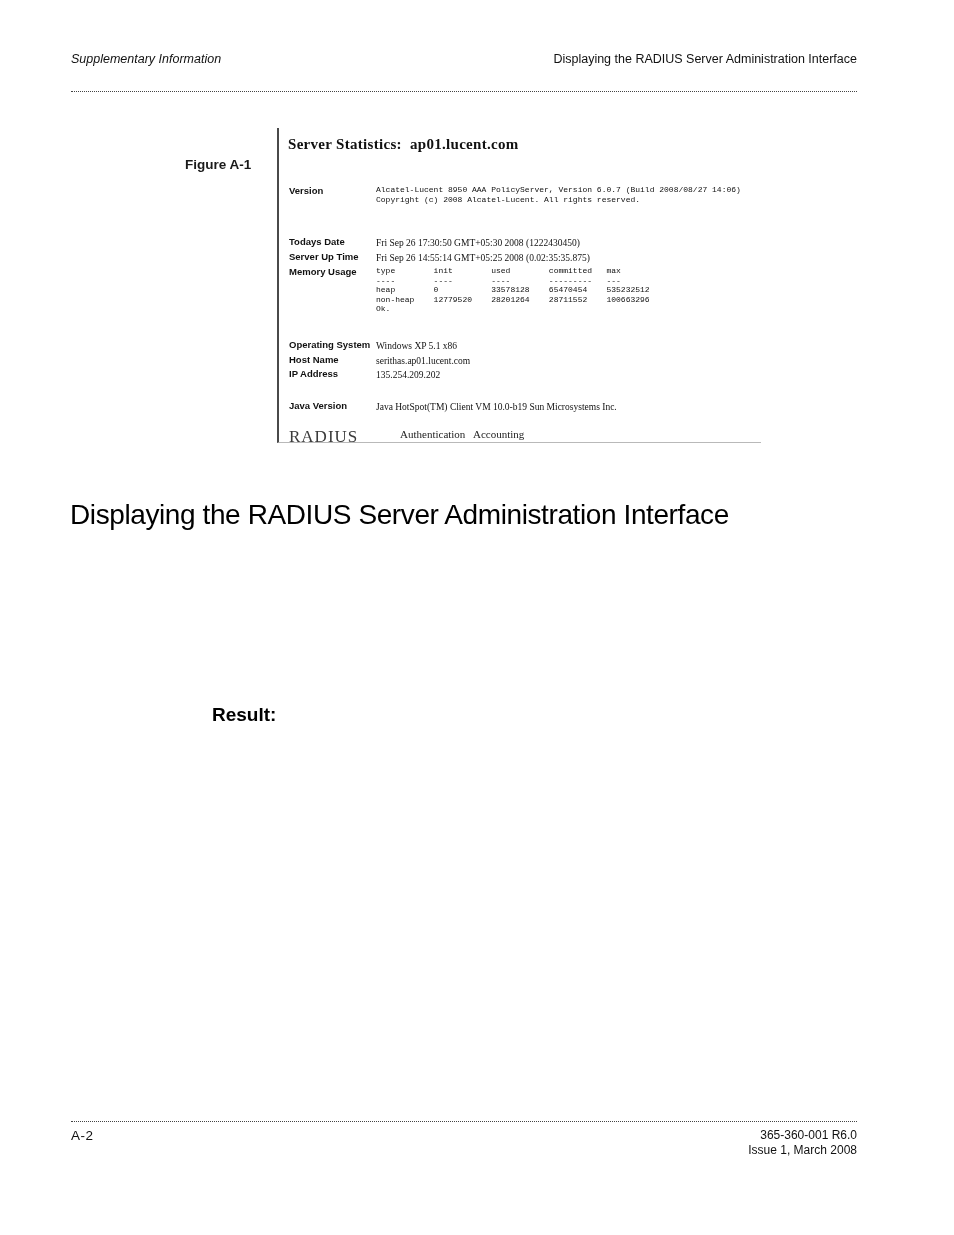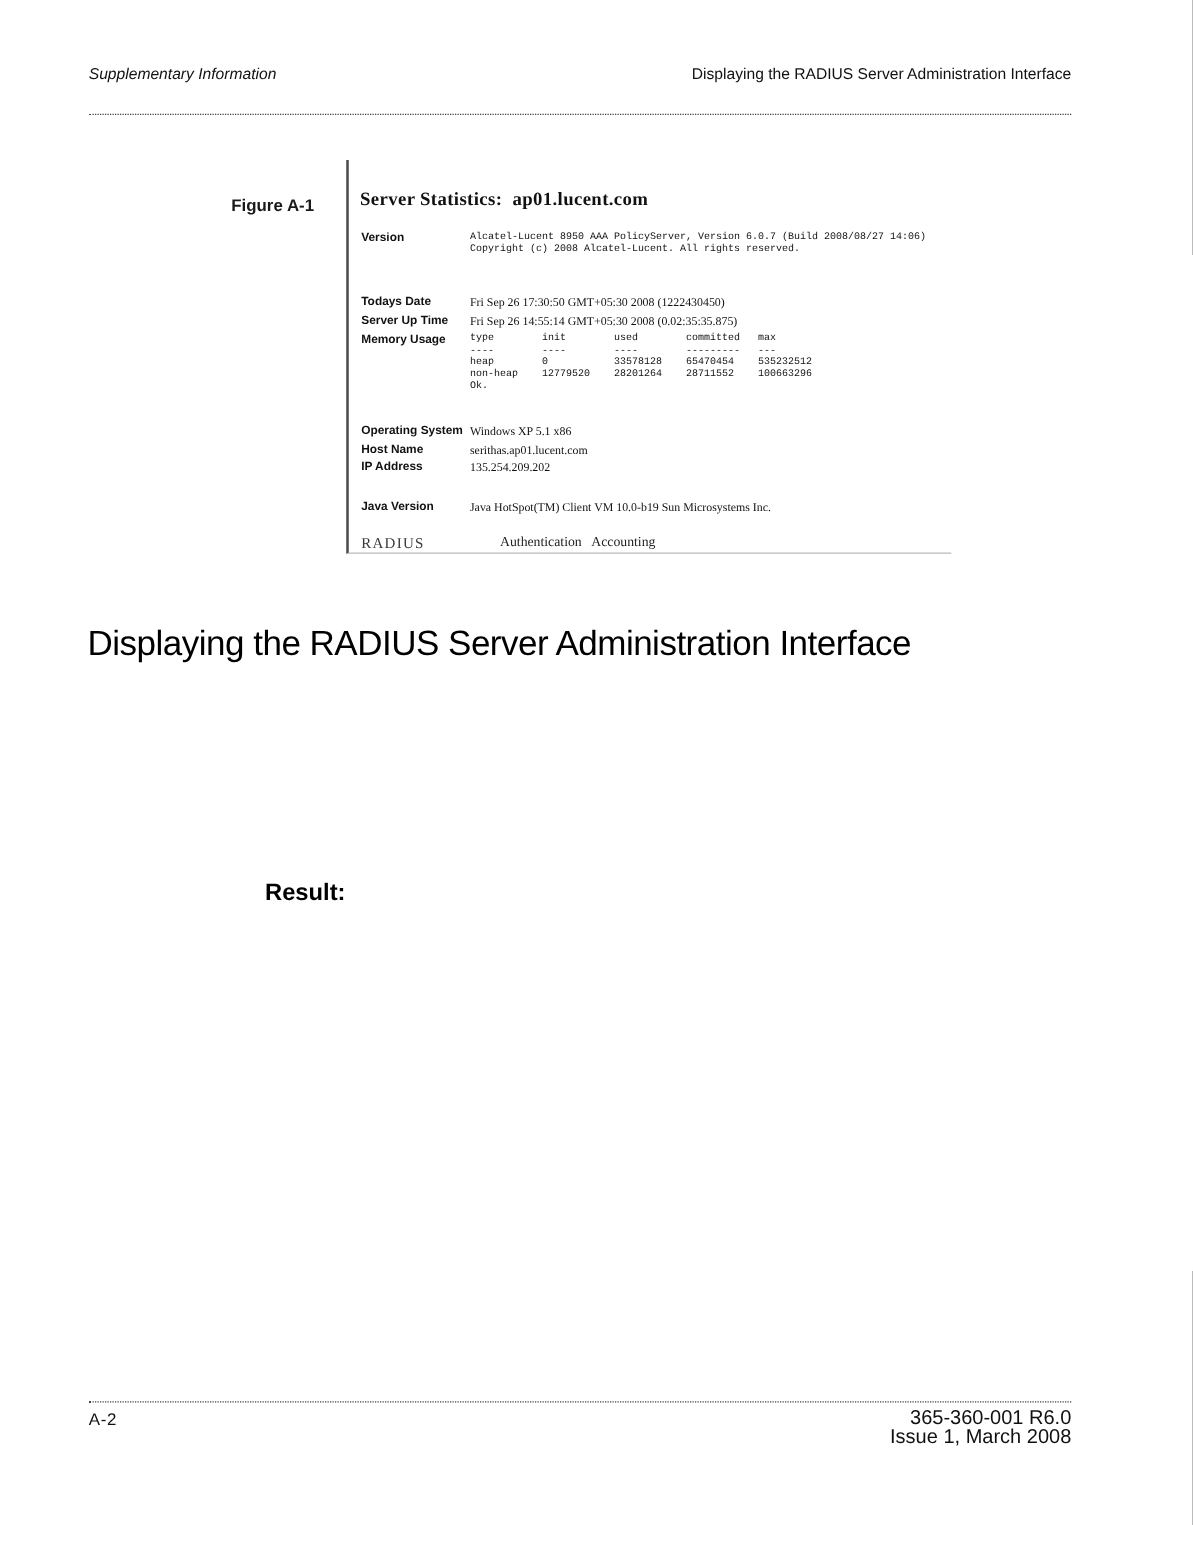--- a/index.html
+++ b/index.html
@@ -35,61 +35,60 @@
     width: 484px; height: 315px;
     border-left: 2px solid #4a4a4a;
     border-bottom: 1px solid #b9b9b9;
     background: #fff;
   }
   .ss-title {
     position: absolute; left: 9px; top: 8px;
     font-family: "Liberation Serif", serif;
     font-weight: bold; font-size: 15px; letter-spacing: 0.3px;
     white-space: pre;
-    margin-top: 16px;
   }
   .ss-row { position: absolute; left: 0; width: 100%; }
   .ss-label {
     position: absolute; left: 10px; top: 0;
     font-family: Liberation Sans, sans-serif;
     font-weight: bold; font-size: 9.5px; white-space: nowrap;
   }
   .ss-value {
     position: absolute; left: 97px; top: 0;
     font-family: "Liberation Serif", serif;
     font-size: 9.5px; white-space: pre; line-height: 14px;
   }
   .mono {
     font-family: "Liberation Mono", "DejaVu Sans Mono", monospace;
     font-size: 8px; line-height: 9.5px;
   }
   .radius-label {
     font-family: "Liberation Serif", serif;
-    font-weight: normal; font-size: 12px; color: #3a3a3a; letter-spacing: 1px; text-align: right;
+    font-weight: normal; font-size: 17px; color: #3a3a3a; letter-spacing: 1px; text-align: right;
   }
   .radius-value { left: 121px; font-size: 11px; color: #222; }
 
   
   .main-heading {
     position: absolute; left: 70px; top: 499px;
     font-size: 28px; font-weight: normal; letter-spacing: -0.4px;
     color: #000; white-space: nowrap;
   }
   .sub-heading {
     position: absolute; left: 71px; top: 559px;
     font-size: 15.5px; font-weight: bold; color: #000;
   }
   .result-label {
     position: absolute; left: 212px; top: 704px;
     font-size: 19px; font-weight: bold; color: #000;
   }
 
   
   .ftr-left  { position: absolute; left: 71px; top: 1128px; font-size: 13.5px; letter-spacing: 0.5px; }
-  .ftr-right { position: absolute; right: 97px; top: 1128px; text-align: right; font-size: 16px; line-height: 14.5px; }
+  .ftr-right { position: absolute; right: 97px; top: 1128px; text-align: right; font-size: 12px; line-height: 14.5px; }
 </style>
 </head>
 <body>
 
 <div class="page">
 
   <div class="page-header">
     <span class="hdr-left">Supplementary Information</span>
     <span class="hdr-right">Displaying the RADIUS Server Administration Interface</span>
   </div>
@@ -108,21 +107,21 @@
 Copyright (c) 2008 Alcatel-Lucent. All rights reserved.</span>
     </div>
 
     <div class="ss-row" style="top:108px">
       <span class="ss-label">Todays Date</span>
       <span class="ss-value">Fri Sep 26 17:30:50 GMT+05:30 2008 (1222430450)</span>
     </div>
 
     <div class="ss-row" style="top:123px">
       <span class="ss-label">Server Up Time</span>
-      <span class="ss-value">Fri Sep 26 14:55:14 GMT+05:30 2008 (0.02:35:35.875)</span>
+      <span class="ss-value">Fri Sep 26 14:55:14 GMT+05:25 2008 (0.02:35:35.875)</span>
     </div>
 
     <div class="ss-row" style="top:138px">
       <span class="ss-label">Memory Usage</span>
       <span class="ss-value mono">type        init        used        committed   max
 ----        ----        ----        ---------   ---
 heap        0           33578128    65470454    535232512
 non-heap    12779520    28201264    28711552    100663296
 Ok.</span>
     </div>

